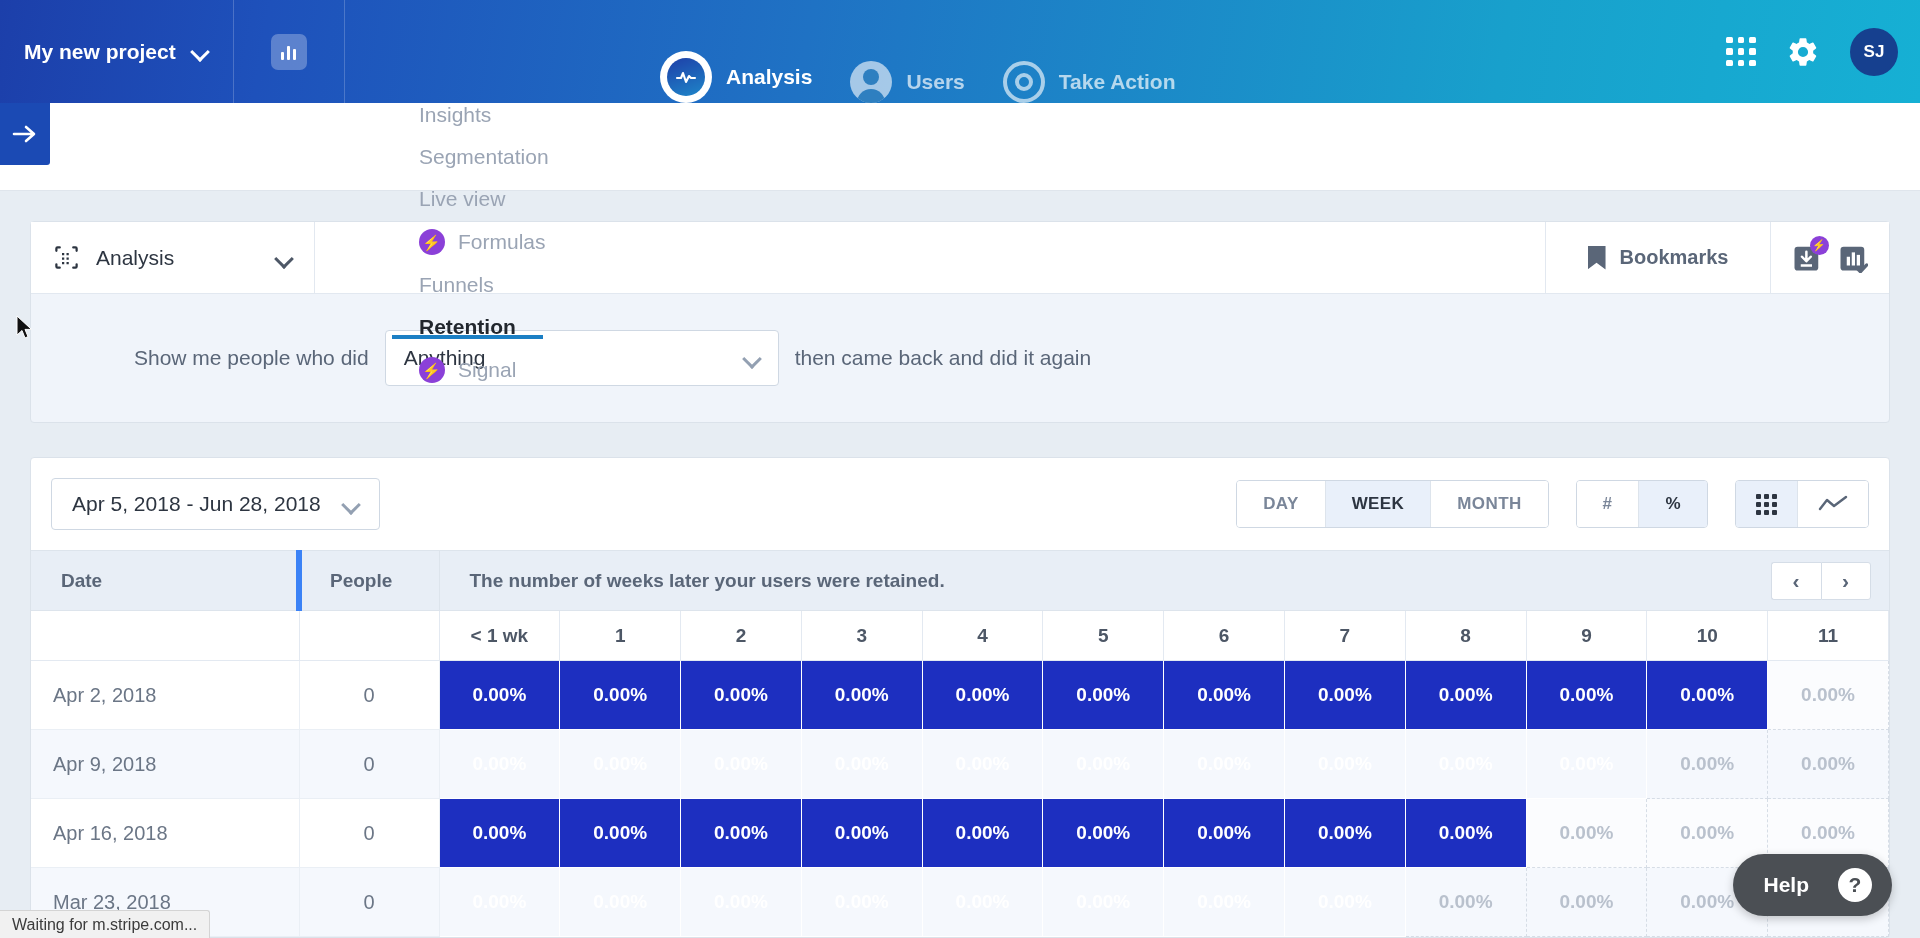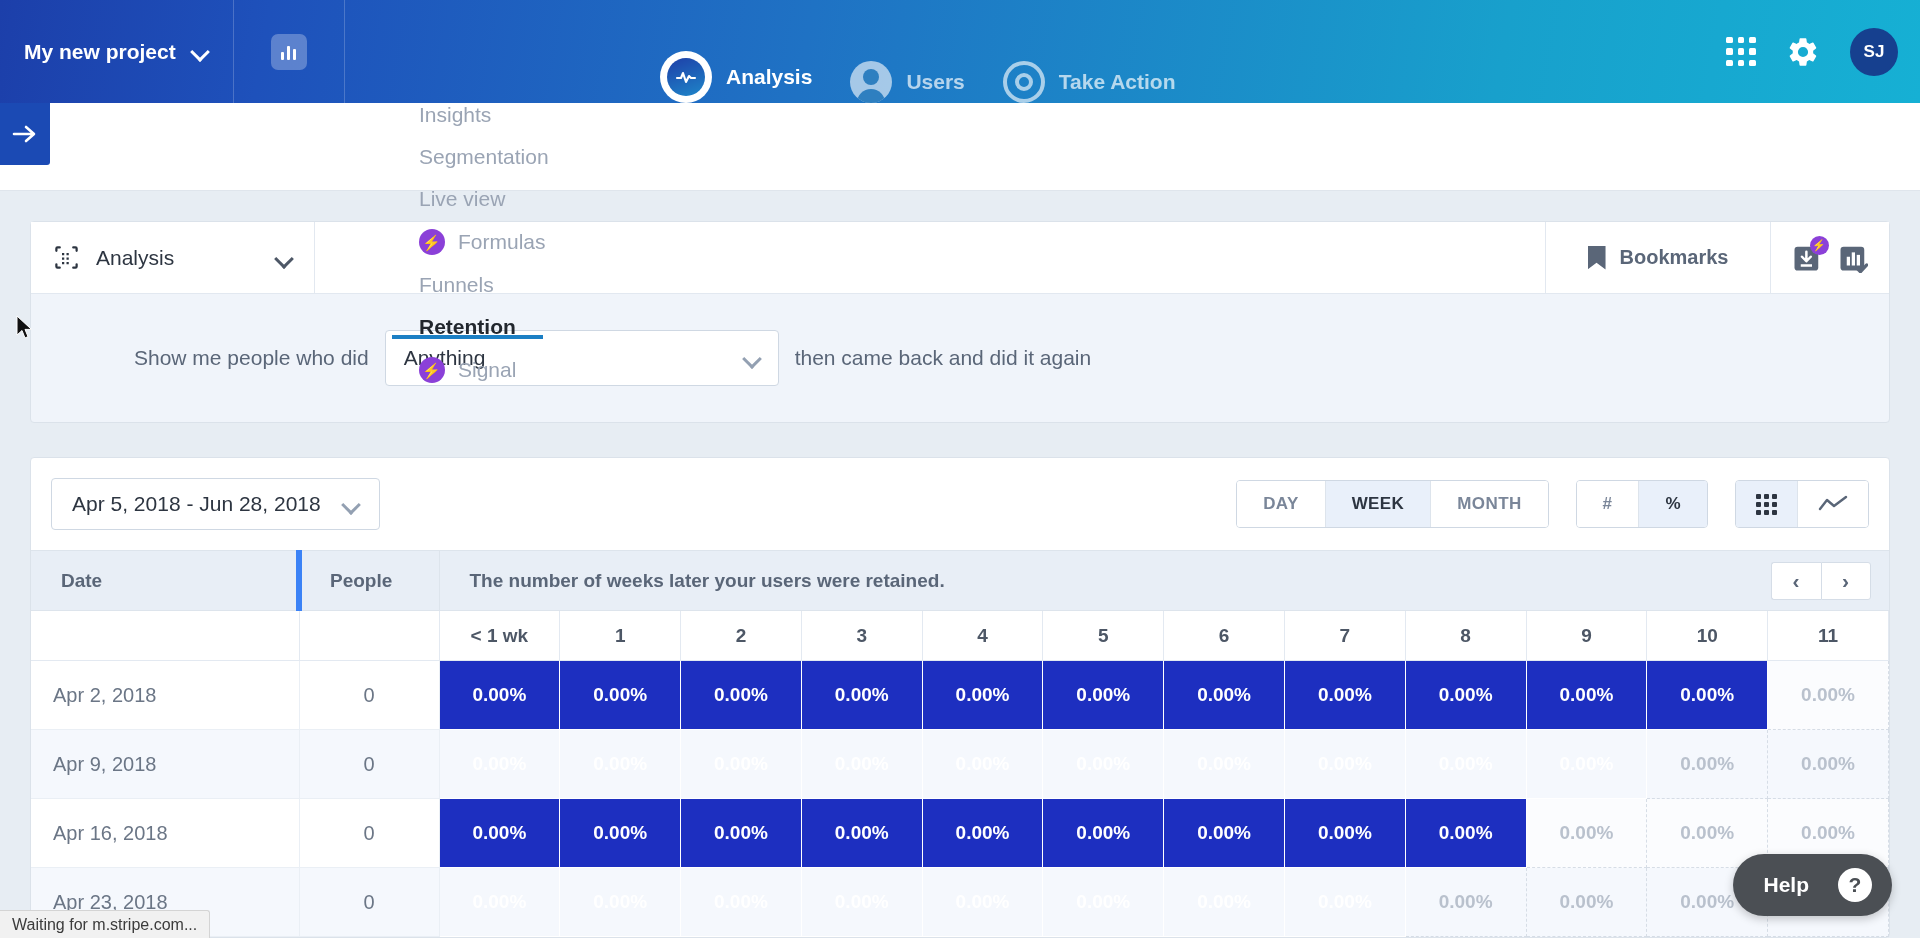--- a/index.html
+++ b/index.html
@@ -549,21 +549,21 @@
             <td class="cell filled">0.00%</td>
             <td class="cell filled">0.00%</td>
             <td class="cell filled">0.00%</td>
             <td class="cell filled">0.00%</td>
             <td class="cell filled">0.00%</td>
             <td class="cell empty">0.00%</td>
             <td class="cell empty">0.00%</td>
             <td class="cell empty">0.00%</td>
           </tr>
           <tr class="data-row alt">
-            <td class="date">Apr 23, 2018</td>
+            <td class="date">Mar 23, 2018</td>
             <td class="people">0</td>
             <td class="cell filled">0.00%</td>
             <td class="cell filled">0.00%</td>
             <td class="cell filled">0.00%</td>
             <td class="cell filled">0.00%</td>
             <td class="cell filled">0.00%</td>
             <td class="cell filled">0.00%</td>
             <td class="cell filled">0.00%</td>
             <td class="cell filled">0.00%</td>
             <td class="cell empty">0.00%</td>

